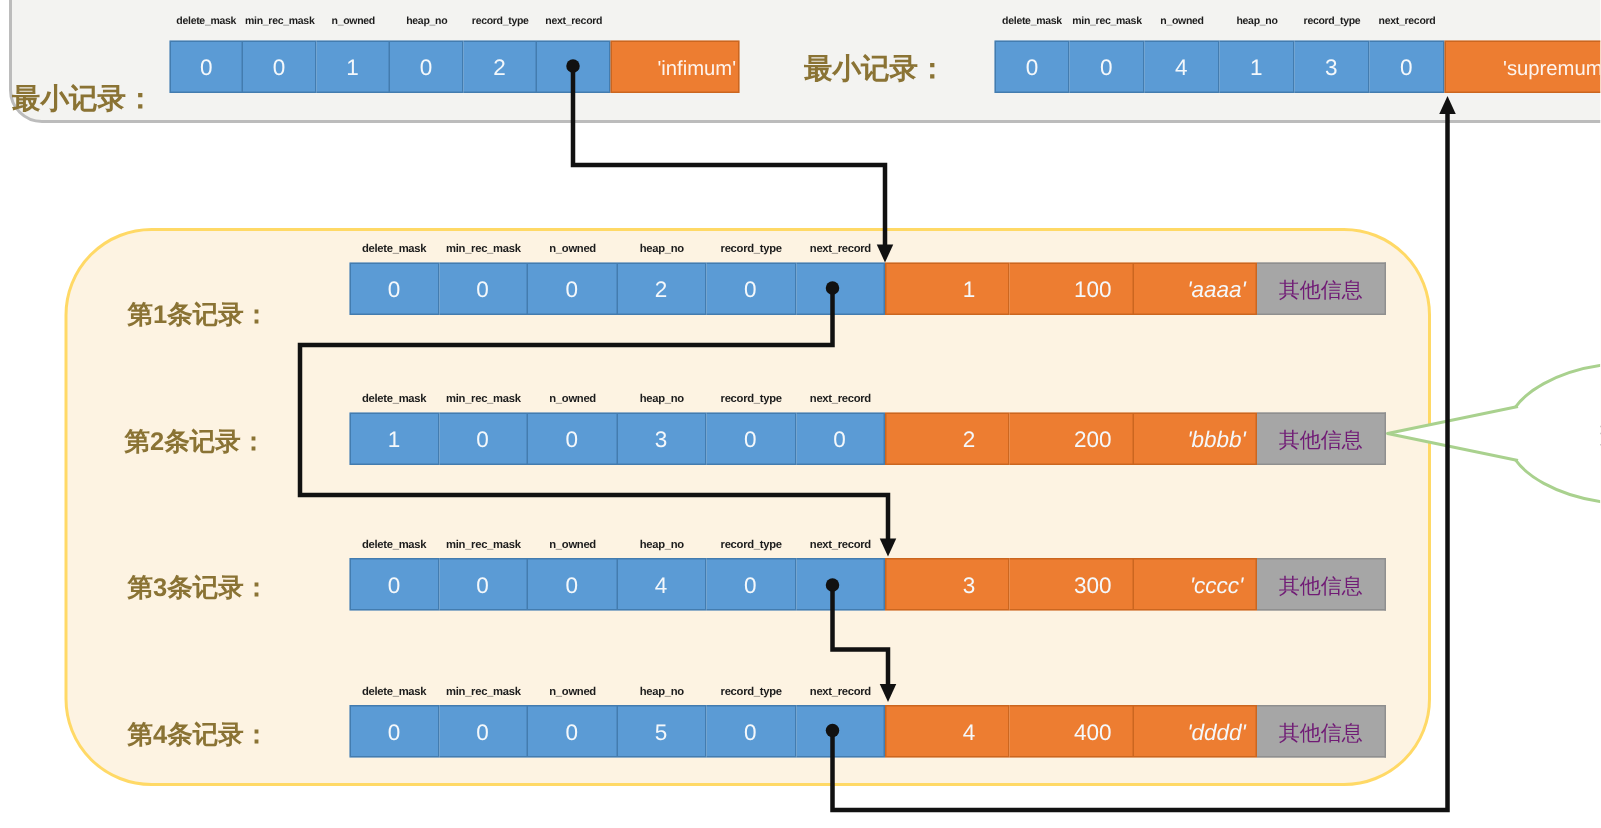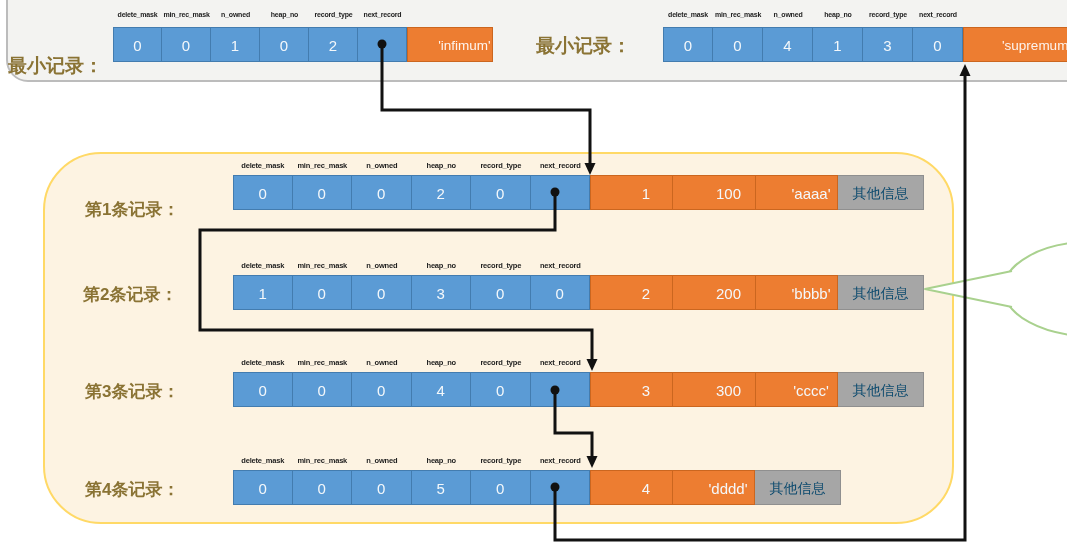--- a/index.html
+++ b/index.html
@@ -36,24 +36,24 @@
     position:absolute;display:flex;height:35px;box-sizing:border-box;
   }
   .cell{
     box-sizing:border-box;height:35px;line-height:35px;text-align:center;
     font-size:15px;color:#f4f8fb;
   }
   .cell.blue{background:#5b9bd5;border:1px solid rgba(23,66,106,0.35);border-left:none;}
   .cell.blue:first-child{border-left:1px solid rgba(23,66,106,0.35);}
   .cell.orange{background:#ed7d31;border:1px solid rgba(140,60,0,0.35);border-left:none;padding-left:29px;}
   .cell.orange.firstO{border-left:1px solid rgba(140,60,0,0.35);}
-  .cell.gray{background:#a6a6a6;border:1px solid #8f8f8f;color:#0c4a6e;font-size:14px;border-left:none;}
+  .cell.gray{background:#a6a6a6;border:1px solid #8f8f8f;color:#701a75;font-size:14px;border-left:none;}
   .cell.namecell{font-size:13.5px;color:#fdf4ee;}
   .w49{width:49px;}  .w50{width:50px;}
-  .w595{width:59.5px;} .w83{width:83px;} .w82{width:82px;}
+  .w595{width:59.5px;} .w83{width:83px;} .w82{width:82px;font-style:italic;}
   .w86{width:86px;} .w97{width:118px;}
   .callout-text{
     position:absolute;left:1028px;top:281px;font-size:15px;color:#1a1a1a;white-space:nowrap;
   }
   svg.overlay{position:absolute;left:0;top:0;z-index:6;pointer-events:none;}
   .layer{position:absolute;left:0;top:0;z-index:2;width:100%;height:100%;}
 </style>
 </head>
 <body>
 
@@ -178,20 +178,21 @@
       <span>next_record</span>
     </div>
     <div class="cells" style="left:233px;top:470px;">
       <div class="cell blue w595">0</div>
       <div class="cell blue w595">0</div>
       <div class="cell blue w595">0</div>
       <div class="cell blue w595">5</div>
       <div class="cell blue w595">0</div>
       <div class="cell blue w595"></div>
       <div class="cell orange firstO w83">4</div>
+      <div class="cell orange w83">400</div>
       <div class="cell orange w82">'dddd'</div>
       <div class="cell gray w86">其他信息</div>
     </div>
 
     <div class="callout-text">这条记</div>
   </div>
 
   <svg class="overlay" width="1067" height="552" viewBox="0 0 1067 552">
 
     <g>

